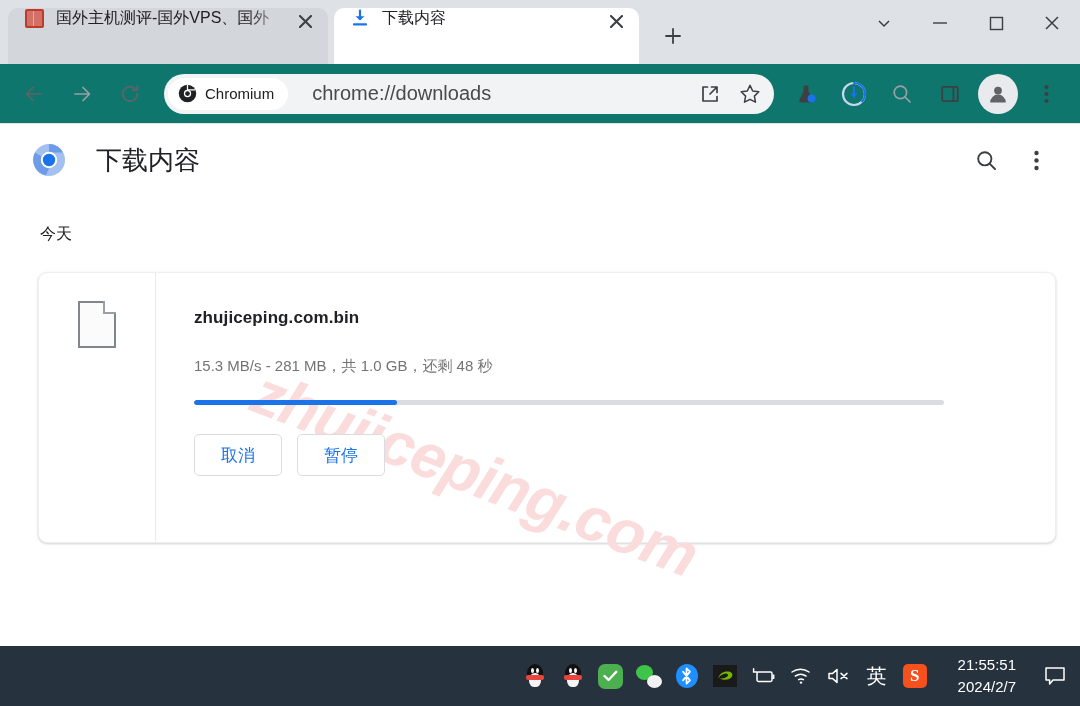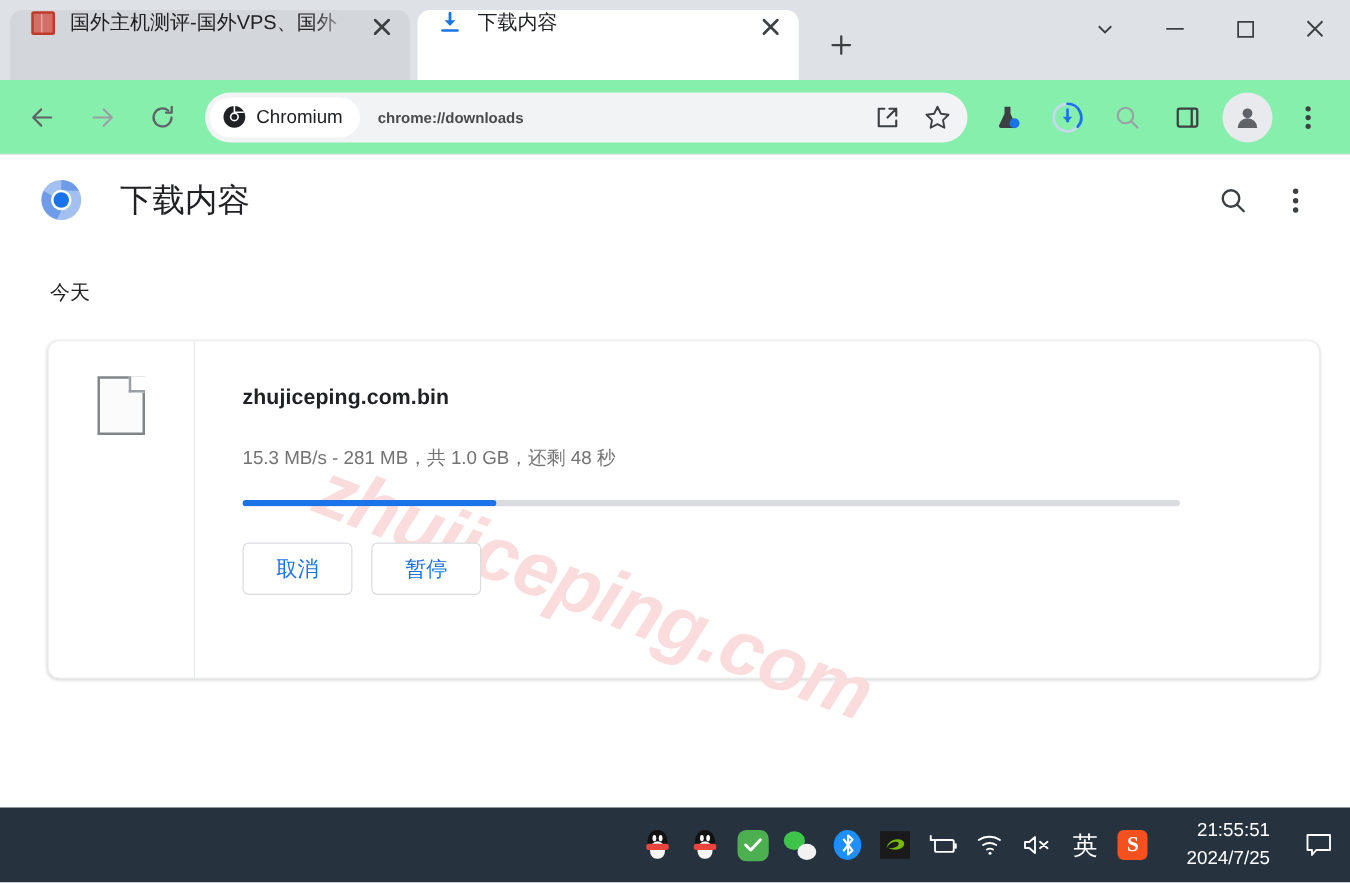--- a/index.html
+++ b/index.html
@@ -81,21 +81,21 @@
     display: flex; align-items: center;
   }
   .wc-btn {
     width: 56px; height: 46px;
     display: flex; align-items: center; justify-content: center;
   }
 
   
   .toolbar {
     height: 60px;
-    background: #86efac;
+    background: #0f766e;
     display: flex;
     align-items: center;
     padding: 0 10px;
     border-bottom: 1px solid #e3e3e3;
   }
   .tb-btn {
     width: 40px; height: 40px;
     flex: 0 0 40px;
     display: flex; align-items: center; justify-content: center;
     border-radius: 50%;
@@ -119,27 +119,26 @@
     margin-left: 4px;
     padding: 0 14px 0 10px;
   }
   .chip-label {
     font-size: 15px;
     color: #202124;
     margin-left: 8px;
     white-space: nowrap;
   }
   .omni-url {
-    font-size: 12px;
+    font-size: 20px;
     color: #4a4a4a;
-    margin-left: 14px;
+    margin-left: 24px;
     white-space: nowrap;
     overflow: hidden;
     flex: 1 1 auto;
-    font-weight: bold;
   }
   .omni-actions { display: flex; align-items: center; }
   .omni-actions .tb-btn { width: 36px; height: 36px; flex: 0 0 36px; margin: 0 2px; }
 
   
   .page {
     position: relative;
     height: 526px;
     background: #ffffff;
     overflow: hidden;
@@ -646,21 +645,21 @@
         <span class="ime-char">英</span>
       </span>
 
       <span class="tray-ico">
         <span class="sogou">S</span>
       </span>
     </div>
 
     <div class="clock">
       <div>21:55:51</div>
-      <div>2024/7/25</div>
+      <div>2024/2/7</div>
     </div>
 
     <span class="notif">
       <svg width="22" height="21" viewBox="0 0 22 21" aria-hidden="true">
         <path d="M2 2 L20 2 L20 14 L9 14 L5.6 18 L5.6 14 L2 14 Z" fill="none" stroke="#ffffff" stroke-width="1.5" stroke-linejoin="round"></path>
       </svg>
     </span>
   </div>
 
 </div>

